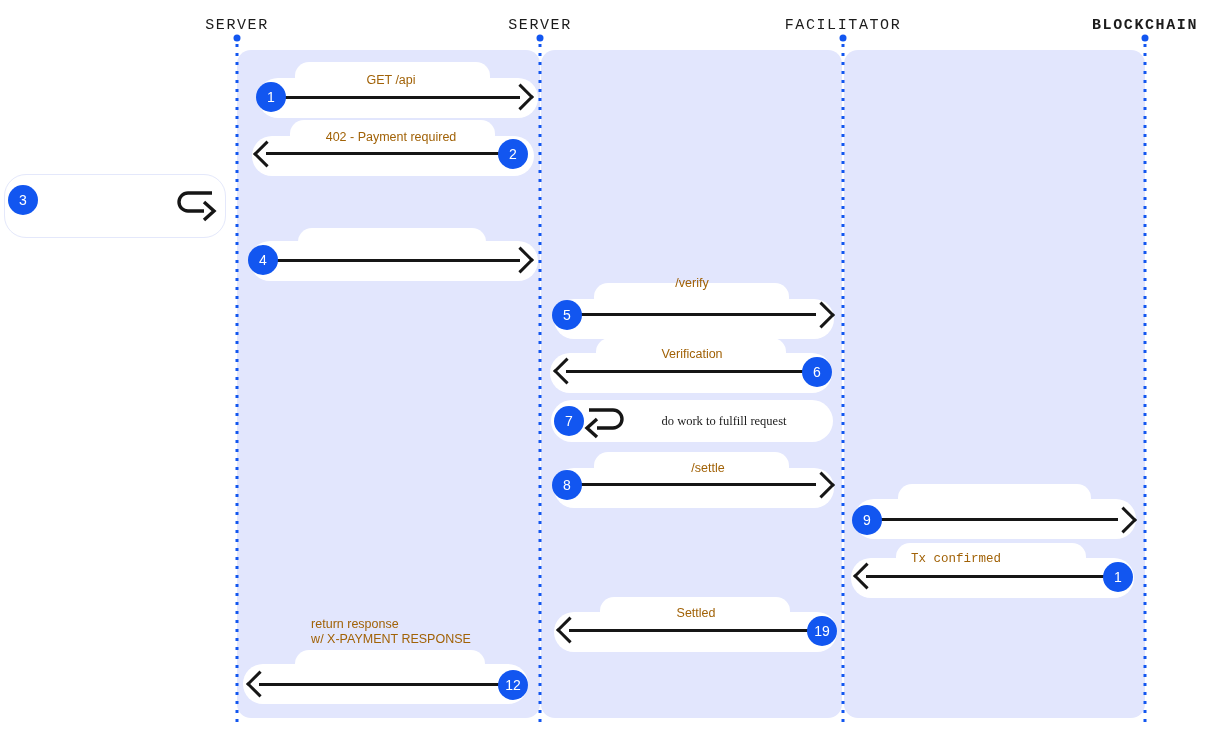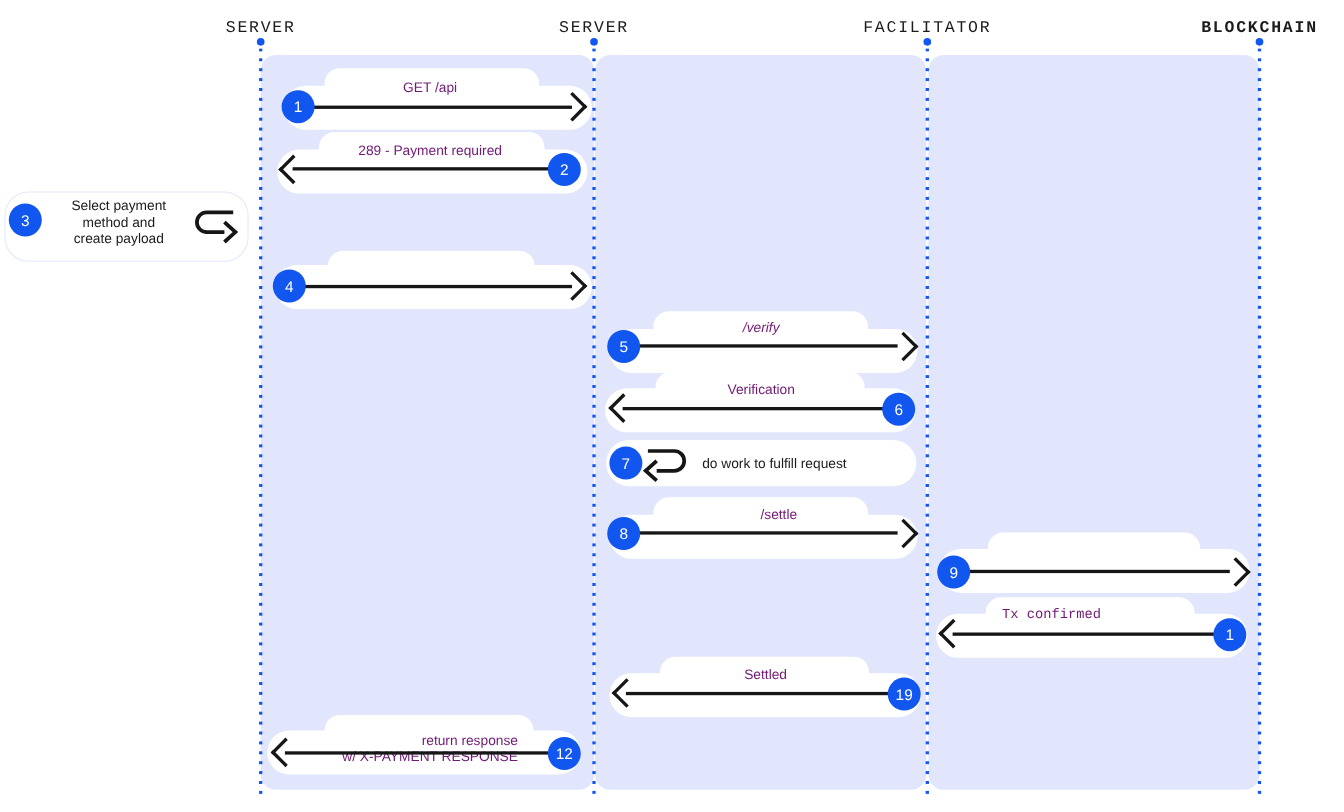--- a/index.html
+++ b/index.html
@@ -56,22 +56,22 @@
   .msglabelbox{
     position:absolute;
     background:#ffffff;
     border-radius:14px;
     z-index:2;
   }
   .msglabel{
     position:absolute;
     z-index:3;
     font-size:12.5px;
-    color:#701a75;
-    text-align:right;
+    color:#a16207;
+    text-align:left;
     line-height:15px;
     transform:translateX(-50%);
     white-space:pre-line;
   }
 
   
   .arrowline{
     position:absolute;
     height:3px;
     background:#161616;
@@ -153,66 +153,63 @@
 
   <div class="msglabelbox" style="left:295px;top:62px;width:195px;height:38px;"></div>
   <div class="msgrow" style="left:258px;top:78px;width:280px;height:40px;"></div>
   <div class="msglabel" style="left:391px;top:73px;">GET /api</div>
   <div class="arrowline" style="left:272px;top:96px;width:248px;"></div>
   <div class="head right" style="left:511px;top:97px;"></div>
   <div class="badge" style="left:271px;top:97px;">1</div>
 
   <div class="msglabelbox" style="left:290px;top:120px;width:205px;height:38px;"></div>
   <div class="msgrow" style="left:252px;top:136px;width:282px;height:40px;"></div>
-  <div class="msglabel" style="left:391px;top:130px;">289 - Payment required</div>
+  <div class="msglabel" style="left:391px;top:130px;">402 - Payment required</div>
   <div class="arrowline" style="left:266px;top:152px;width:246px;"></div>
   <div class="head left" style="left:257px;top:154px;"></div>
   <div class="badge" style="left:513px;top:154px;">2</div>
 
   <div class="notebox" style="left:4px;top:174px;width:220px;height:62px;"></div>
-  <div class="notetext" style="left:108px;top:180px;">Select payment
-method and
-create payload</div>
   <div class="badge" style="left:23px;top:200px;">3</div>
   <div class="loopicon" style="left:174px;top:186px;">
     <svg width="46" height="38" viewBox="0 0 46 38">
       <path d="M38 7 H14 a9 9 0 0 0 0 18 H30" fill="none" stroke="#161616" stroke-width="3.4" stroke-linecap="butt"></path>
       <path d="M30 16 L40 25 L30 34" fill="none" stroke="#161616" stroke-width="3.4" stroke-linecap="butt" stroke-linejoin="miter"></path>
     </svg>
   </div>
 
   <div class="msglabelbox" style="left:298px;top:228px;width:188px;height:42px;"></div>
   <div class="msgrow" style="left:250px;top:241px;width:288px;height:40px;"></div>
   <div class="arrowline" style="left:264px;top:259px;width:256px;"></div>
   <div class="head right" style="left:511px;top:260px;"></div>
   <div class="badge" style="left:263px;top:260px;">4</div>
 
   <div class="msglabelbox" style="left:594px;top:283px;width:195px;height:38px;"></div>
   <div class="msgrow" style="left:554px;top:299px;width:280px;height:40px;"></div>
-  <div class="msglabel" style="left:692px;top:291px;font-style:italic;">/verify</div>
+  <div class="msglabel" style="left:692px;top:276px;">/verify</div>
   <div class="arrowline" style="left:568px;top:313px;width:248px;"></div>
   <div class="head right" style="left:812px;top:315px;"></div>
   <div class="badge" style="left:567px;top:315px;">5</div>
 
   <div class="msglabelbox" style="left:596px;top:338px;width:190px;height:38px;"></div>
   <div class="msgrow" style="left:550px;top:353px;width:282px;height:40px;"></div>
   <div class="msglabel" style="left:692px;top:347px;">Verification</div>
   <div class="arrowline" style="left:566px;top:370px;width:247px;"></div>
   <div class="head left" style="left:557px;top:371px;"></div>
   <div class="badge" style="left:817px;top:372px;">6</div>
 
   <div class="msgrow" style="left:551px;top:400px;width:282px;height:42px;"></div>
   <div class="badge" style="left:569px;top:421px;">7</div>
   <div class="loopicon" style="left:579px;top:404px;">
     <svg width="48" height="36" viewBox="0 0 48 36">
       <path d="M10 6 H34 a9 9 0 0 1 0 18 H18" fill="none" stroke="#161616" stroke-width="3.4" stroke-linecap="butt"></path>
       <path d="M18 15 L8 24 L18 33" fill="none" stroke="#161616" stroke-width="3.4" stroke-linecap="butt" stroke-linejoin="miter"></path>
     </svg>
   </div>
-  <div class="worktext" style="left:704px;top:414px;">do work to fulfill request</div>
+  <div class="worktext" style="left:724px;top:414px;font-family:Liberation Serif, serif;">do work to fulfill request</div>
 
   <div class="msglabelbox" style="left:594px;top:452px;width:195px;height:38px;"></div>
   <div class="msgrow" style="left:554px;top:468px;width:280px;height:40px;"></div>
   <div class="msglabel" style="left:708px;top:461px;">/settle</div>
   <div class="arrowline" style="left:568px;top:483px;width:248px;"></div>
   <div class="head right" style="left:812px;top:485px;"></div>
   <div class="badge" style="left:567px;top:485px;">8</div>
 
   <div class="msglabelbox" style="left:898px;top:484px;width:193px;height:44px;"></div>
   <div class="msgrow" style="left:854px;top:499px;width:282px;height:40px;"></div>
@@ -229,19 +226,19 @@
 
   <div class="msglabelbox" style="left:600px;top:597px;width:190px;height:38px;"></div>
   <div class="msgrow" style="left:554px;top:612px;width:283px;height:40px;"></div>
   <div class="msglabel" style="left:696px;top:606px;">Settled</div>
   <div class="arrowline" style="left:569px;top:629px;width:249px;"></div>
   <div class="head left" style="left:560px;top:630px;"></div>
   <div class="badge" style="left:822px;top:631px;">19</div>
 
   <div class="msglabelbox" style="left:295px;top:650px;width:190px;height:44px;"></div>
   <div class="msgrow" style="left:243px;top:664px;width:285px;height:40px;"></div>
-  <div class="msglabel" style="left:391px;top:666px;">return response
+  <div class="msglabel" style="left:391px;top:617px;">return response
 w/ X-PAYMENT RESPONSE</div>
   <div class="arrowline" style="left:259px;top:683px;width:250px;"></div>
   <div class="head left" style="left:250px;top:684px;"></div>
   <div class="badge" style="left:513px;top:685px;">12</div>
 
 </div>
 
 </body></html>

